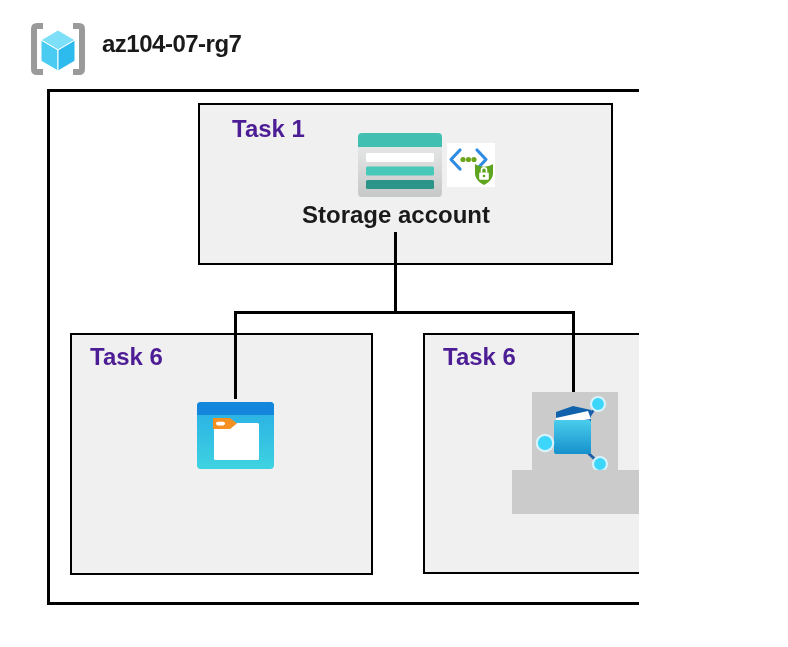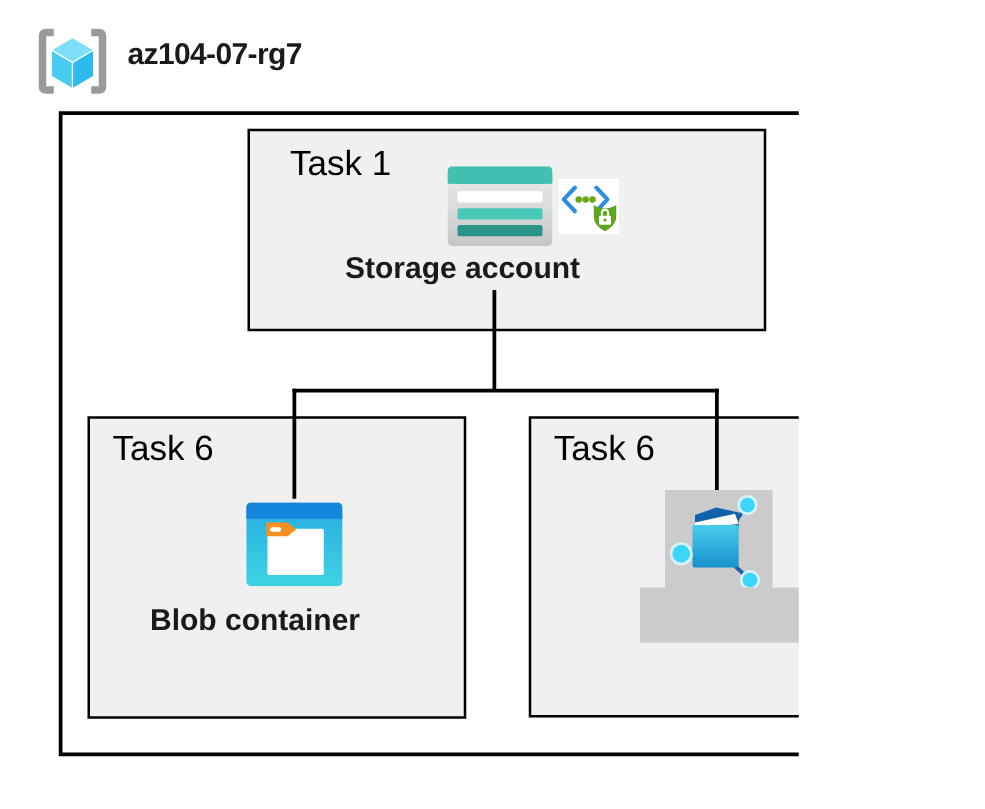--- a/index.html
+++ b/index.html
@@ -35,31 +35,31 @@
     border: 2px solid #000;
     box-sizing: border-box;
     z-index: 2;
   }
   .task1 { left: 198px; top: 103px; width: 415px; height: 162px; }
   .task2 { left: 70px;  top: 333px; width: 303px; height: 242px; }
   .task3 { left: 423px; top: 333px; width: 300px; height: 241px; }
 
   .task-label {
     position: absolute;
-    font-size: 28px; font-weight: 400; color: #000000;
+    font-size: 24px; font-weight: 700; color: #4c1d95;
     white-space: nowrap;
   }
   .task1 .task-label { left: 32px; top: 10px; }
   .task2 .task-label { left: 18px; top: 8px; }
   .task3 .task-label { left: 18px; top: 8px; }
 
   .resource-label {
     position: absolute;
     font-size: 24px; font-weight: 700; color: #1a1a1a;
-    white-space: nowrap;
+    text-align: center; white-space: nowrap;
   }
 
   
   .storage-icon   { position: absolute; left: 158px; top: 28px; width: 84px; height: 64px; }
   .endpoint-icon  { position: absolute; left: 247px; top: 38px; width: 48px; height: 44px; background:#fff; }
   .task1 .resource-label { left: 76px; top: 96px; width: 240px; }
 
   
   .blob-icon { position: absolute; left: 125px; top: 67px; width: 77px; height: 67px; }
   .task2 .resource-label { left: 48px; top: 148px; width: 240px; }
@@ -147,21 +147,20 @@
             <stop offset="1" stop-color="#3ed3e1"></stop>
         </linearGradient>
       </defs>
       <rect x="0" y="0" width="77" height="67" rx="4" fill="url(#blobBody)"></rect>
       <path d="M4 0 h69 a4 4 0 0 1 4 4 v9 h-77 v-9 a4 4 0 0 1 4 -4 z" fill="#1486dc"></path>
       <rect x="17" y="21" width="45" height="37" rx="1.5" fill="#ffffff"></rect>
       <polygon points="16,16 33,16 40,21.5 33,27 16,27" fill="#f59120"></polygon>
       <rect x="19" y="19.8" width="9" height="3.6" rx="1.8" fill="#ffffff"></rect>
     </svg>
 
-    <div class="resource-label">Blob container</div>
   </div>
 
   <div class="abs task-box task3">
     <div class="task-label">Task 6</div>
 
     <div class="fileshare-icon-bg"></div>
     <svg class="fileshare-icon" viewBox="0 0 78 78">
       <defs>
         <linearGradient id="fsBody" x1="0" y1="0" x2="0" y2="1">
           <stop offset="0" stop-color="#49cdec"></stop>

